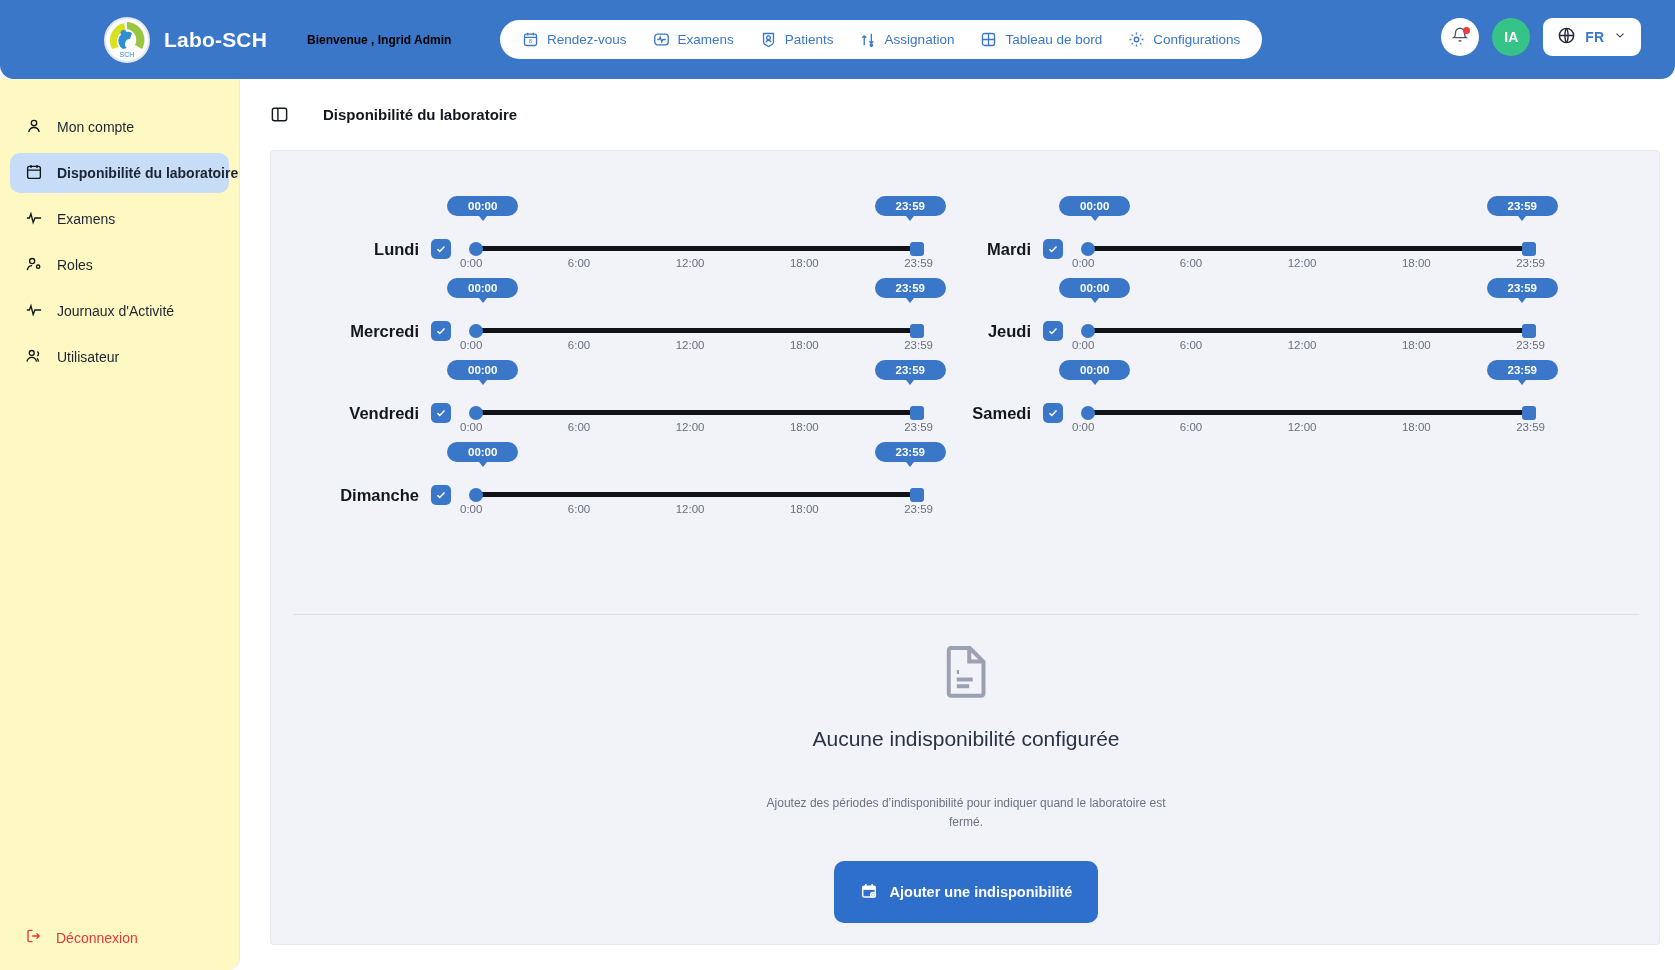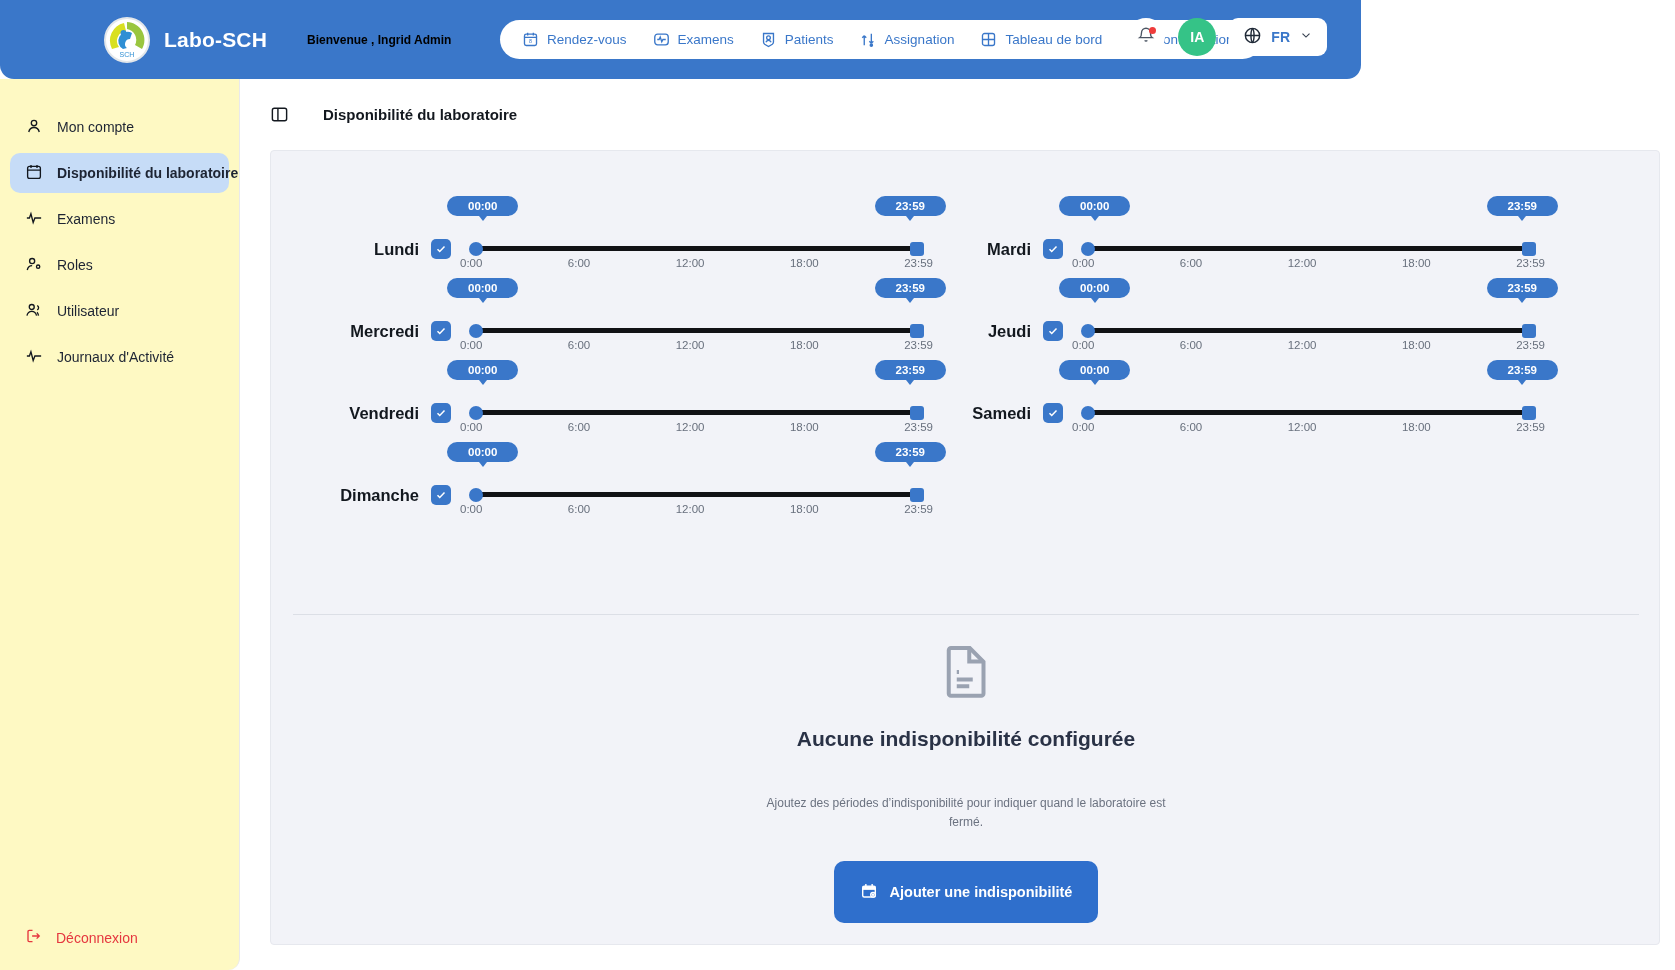--- a/index.html
+++ b/index.html
@@ -9,21 +9,21 @@
     height: 970px;
     overflow: hidden;
     background: #ffffff;
     font-family: "Liberation Sans", "DejaVu Sans", sans-serif;
   }
 
   
   .topbar {
     position: absolute;
     top: 0; left: 0;
-    width: 1361px;
+    width: 1675px;
     height: 79px;
     background: #3a77c9;
     border-bottom-left-radius: 14px;
     border-bottom-right-radius: 14px;
     display: flex;
     align-items: center;
   }
   .brand {
     display: flex;
     align-items: center;
@@ -323,21 +323,21 @@
     top: 490px;
     left: 0;
     width: 1390px;
     display: flex;
     flex-direction: column;
     align-items: center;
   }
   .empty-icon { margin-bottom: 22px; }
   .empty-title {
     font-size: 21px;
-    font-weight: bold;
+    font-weight: normal;
     color: #2a3246;
     margin-bottom: 12px;
   }
   .empty-sub {
     font-size: 12px;
     color: #6b7280;
     text-align: center;
     line-height: 1.55;
     width: 430px;
     margin-top: 31px;
@@ -516,35 +516,35 @@
           <path d="M3 20c.8-3.8 3.3-5.8 6.5-5.8"></path>
           <circle cx="17.5" cy="15.5" r="2.2"></circle>
         </svg>
       </span>
       <span>Roles</span>
     </div>
 
     <div class="side-item">
       <span>
         <svg width="18" height="18" viewBox="0 0 24 24" fill="none" stroke="#13181f" stroke-width="1.8">
+          <path d="M2.5 12h3.4l2-5.5 3 11.5 2.3-6h8.3"></path>
+        </svg>
+      </span>
+      <span>Journaux d'Activité</span>
+    </div>
+
+    <div class="side-item">
+      <span>
+        <svg width="18" height="18" viewBox="0 0 24 24" fill="none" stroke="#13181f" stroke-width="1.8">
           <circle cx="9" cy="8" r="3.3"></circle>
           <path d="M2.6 19.5c.8-3.6 3.2-5.6 6.4-5.6s5.6 2 6.4 5.6"></path>
           <path d="M16.2 6.2a3 3 0 0 1 0 5.6M18 19.5c-.3-2-.9-3.5-1.9-4.6"></path>
         </svg>
       </span>
       <span>Utilisateur</span>
-    </div>
-
-    <div class="side-item">
-      <span>
-        <svg width="18" height="18" viewBox="0 0 24 24" fill="none" stroke="#13181f" stroke-width="1.8">
-          <path d="M2.5 12h3.4l2-5.5 3 11.5 2.3-6h8.3"></path>
-        </svg>
-      </span>
-      <span>Journaux d'Activité</span>
     </div>
   </div>
 
   <div class="logout">
     <span>
       <svg width="18" height="18" viewBox="0 0 24 24" fill="none" stroke="#e5373f" stroke-width="1.8">
         <path d="M10 4.5H5.5A1.5 1.5 0 0 0 4 6v12a1.5 1.5 0 0 0 1.5 1.5H10"></path>
         <path d="M15.5 8.5 19 12l-3.5 3.5M19 12H9.5"></path>
       </svg>
     </span>

